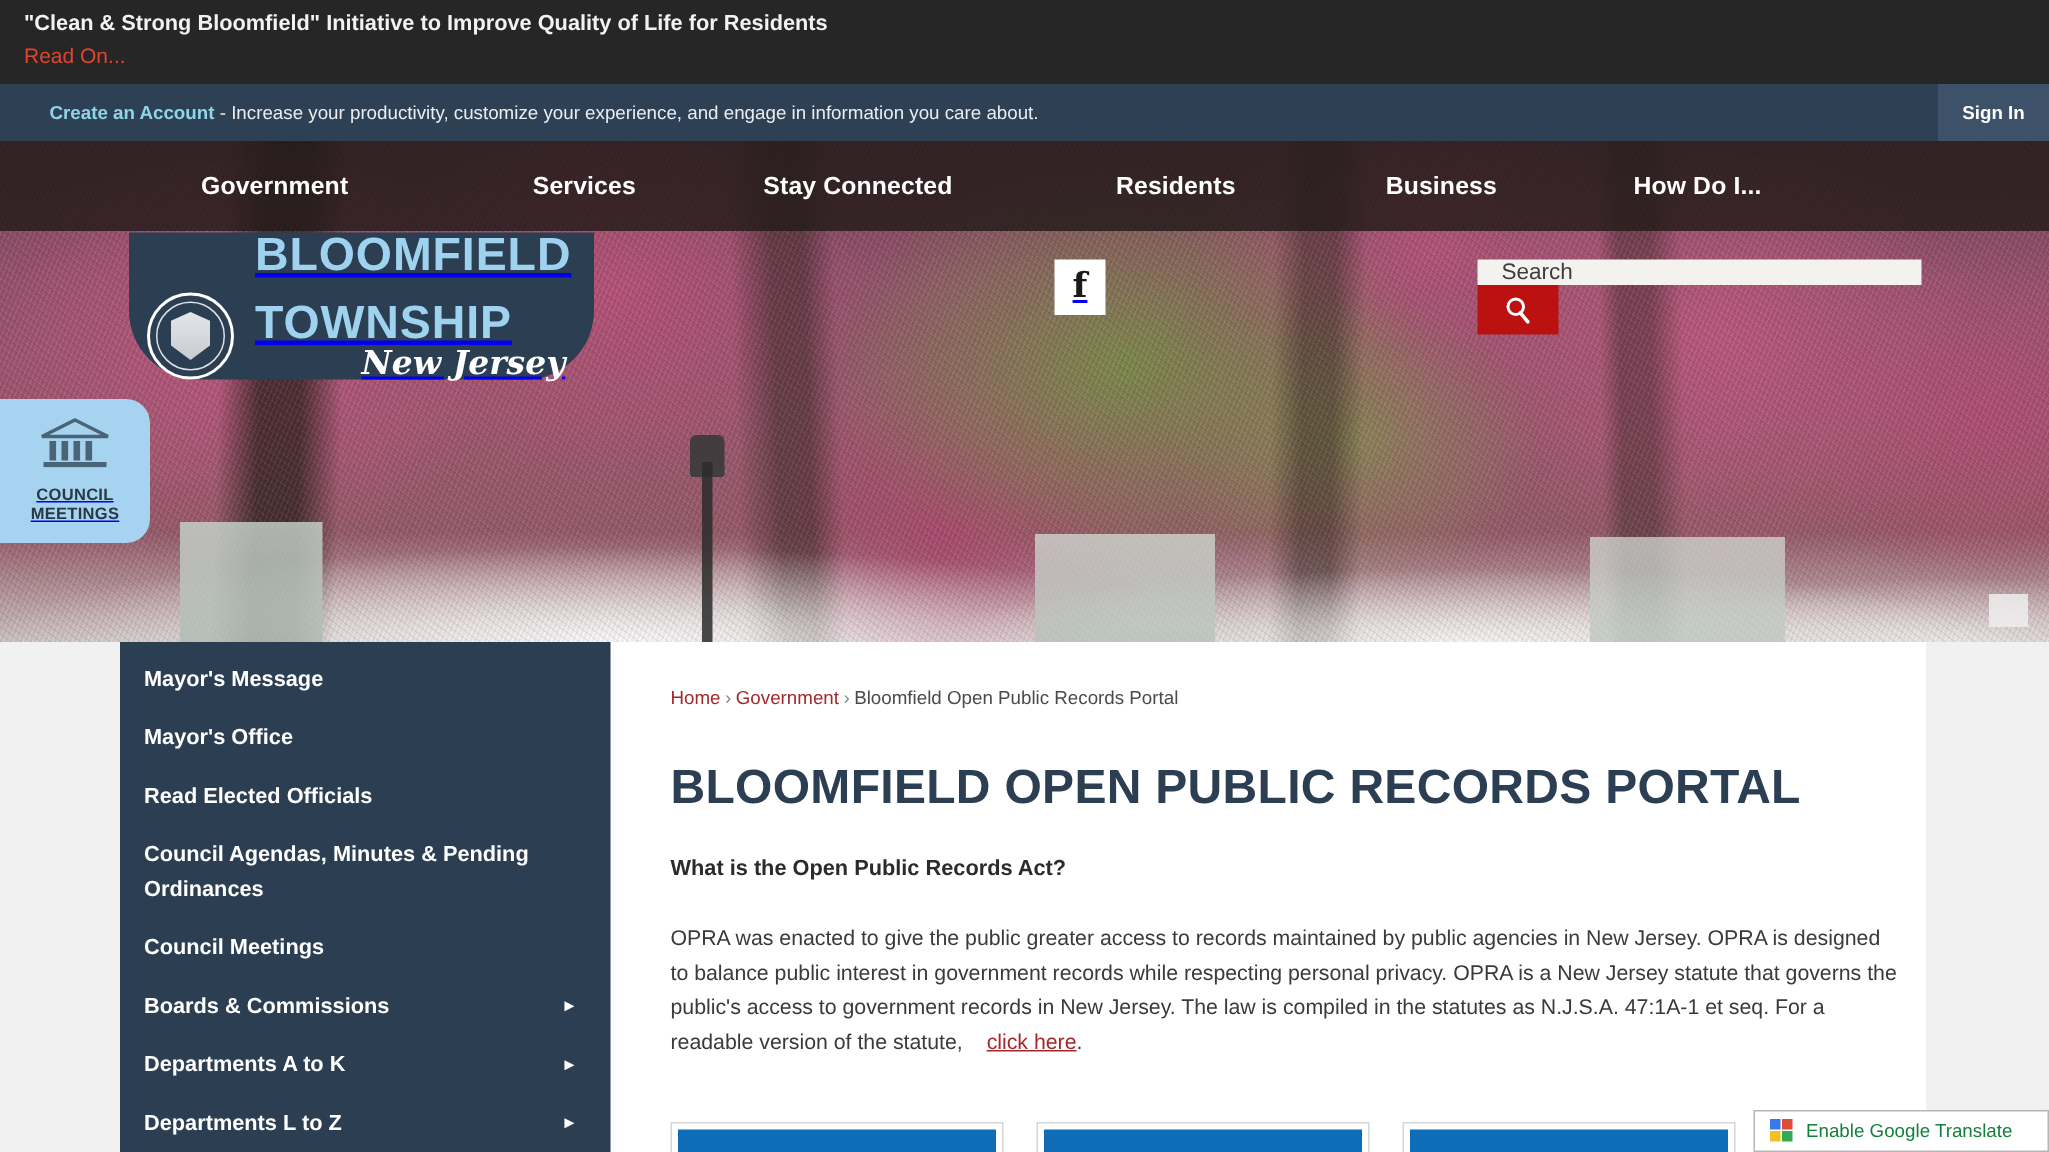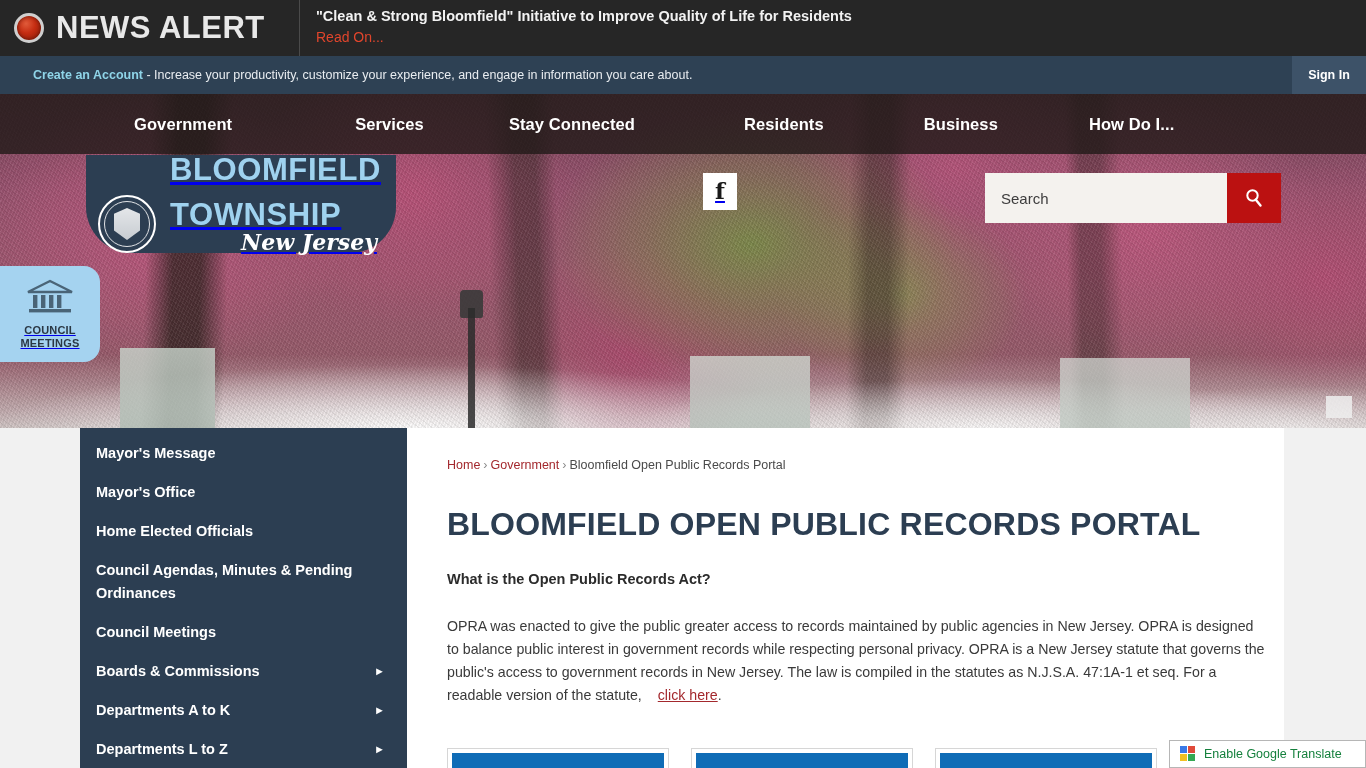--- a/index.html
+++ b/index.html
@@ -247,21 +247,21 @@
   .fb-glyph {
     color: #1a1a1a; font-size: 23px; font-weight: bold;
     font-family: "DejaVu Serif", serif;
     line-height: 1; transform: translateY(-1px);
   }
 
   
   .search-wrap {
     position: absolute; top: 173px; left: 985px;
     width: 296px; height: 50px;
-    display: flex; z-index: 25;
+    display: flex; z-index: 25; flex-direction: column;
   }
   .search-input {
     flex: 1; height: 50px;
     background: #f4f2ee;
     border: none; outline: none;
     padding-left: 16px;
     font-size: 15px;
     color: #333;
     font-family: "Liberation Sans", sans-serif;
   }
@@ -409,24 +409,20 @@
   .g-g { background: #34a853; left: 8px; top: 8px; }
   .gtranslate-label {
     font-size: 12.5px; color: #15803d;
     white-space: nowrap;
   }
 </style>
 </head>
 <body>
 
 <div class="news-alert">
-  <div class="news-alert-left">
-    <span class="alert-dot"></span>
-    <span class="news-alert-title">NEWS ALERT</span>
-  </div>
   <div class="news-alert-right">
     <div class="news-alert-headline">"Clean &amp; Strong Bloomfield" Initiative to Improve Quality of Life for Residents</div>
     <a class="news-alert-readon" href="#">Read On...</a>
   </div>
 </div>
 
 <div class="account-bar">
   <div class="account-text">
     <a class="account-link" href="#">Create an Account</a><span> - Increase your productivity, customize your experience, and engage in information you care about.</span>
   </div>
@@ -499,21 +495,21 @@
 </a>
 
 <div class="side-menu">
   <div class="side-item">
     <span class="side-item-label">Mayor's Message</span>
   </div>
   <div class="side-item">
     <span class="side-item-label">Mayor's Office</span>
   </div>
   <div class="side-item">
-    <span class="side-item-label">Home Elected Officials</span>
+    <span class="side-item-label">Read Elected Officials</span>
   </div>
   <div class="side-item">
     <span class="side-item-label">Council Agendas, Minutes &amp; Pending Ordinances</span>
   </div>
   <div class="side-item">
     <span class="side-item-label">Council Meetings</span>
   </div>
   <div class="side-item">
     <span class="side-item-label">Boards &amp; Commissions</span>
     <span class="side-caret">►</span>

